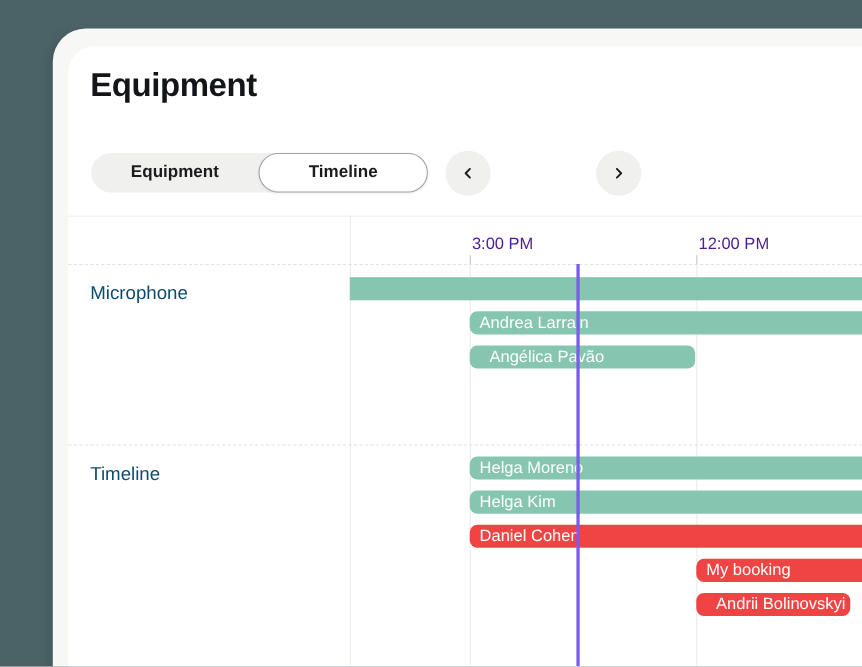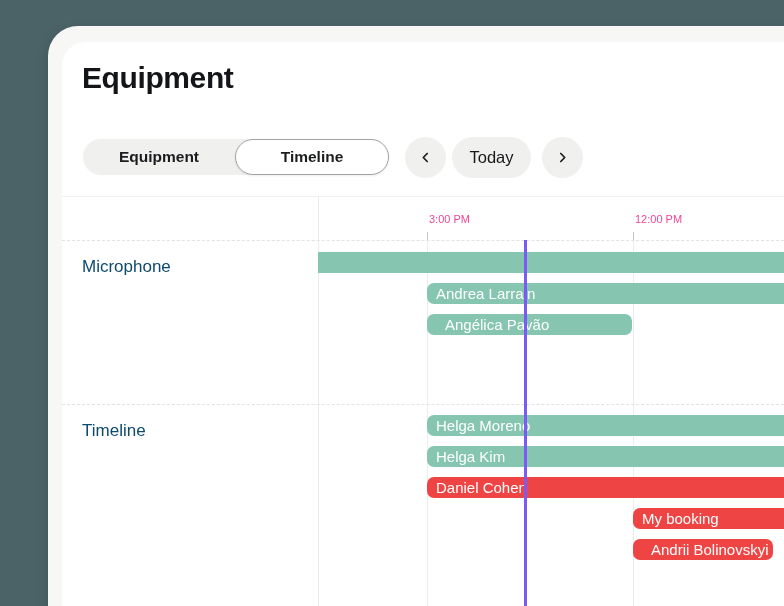--- a/index.html
+++ b/index.html
@@ -77,21 +77,21 @@
     font-family: "Liberation Sans", sans-serif;
     cursor: pointer;
   }
   .btn-today { left: 390px; width: 79px; font-size: 16.5px; font-weight: 500; color: #17181A; }
   .btn-date  { left: 536px; width: 180px; gap: 10px; font-size: 17.5px; font-weight: 500; color: #17181A; }
   
   .grid { position: absolute; left: 0; top: 0; width: 722px; height: 564px; }
   .grid-top-border { position: absolute; left: 0; top: 154px; width: 722px; height: 1px; background: #F0F0F0; }
   .v-line { position: absolute; width: 1px; background: #ECECEC; z-index: 1; }
   .tick { position: absolute; width: 1px; height: 8px; top: 190px; background: #C4C4C4; z-index: 1; }
-  .time-label { position: absolute; top: 171px; font-size: 11px; color: #ec4899; white-space: nowrap; }
+  .time-label { position: absolute; top: 171px; font-size: 15px; color: #4c1d95; white-space: nowrap; }
   .row-divider { position: absolute; left: 0; width: 722px; border-top: 1px dashed #E2E2E2; z-index: 1; }
   .row-label { position: absolute; left: 20px; font-size: 17px; color: #0c4a6e; white-space: nowrap; }
   .bar {
     position: absolute;
     height: 21px;
     line-height: 21px;
     font-size: 15px; font-weight: 500; color: #FDFEFD;
     padding: 0 9px;
     white-space: nowrap; overflow: hidden;
     z-index: 2;
@@ -124,21 +124,20 @@
   </div>
 
   <button class="circle-btn btn-prev">
     <span style="display:flex">
       <svg width="13" height="13" viewBox="0 0 13 13" fill="none">
         <polyline points="8.2,2.5 4.3,6.5 8.2,10.5" stroke="#1A1B1D" stroke-width="1.7" stroke-linecap="round" stroke-linejoin="round"></polyline>
       </svg>
     </span>
   </button>
 
-  <button class="pill-btn btn-today">Today</button>
 
   <button class="circle-btn btn-next">
     <span style="display:flex">
       <svg width="13" height="13" viewBox="0 0 13 13" fill="none">
         <polyline points="4.8,2.5 8.7,6.5 4.8,10.5" stroke="#1A1B1D" stroke-width="1.7" stroke-linecap="round" stroke-linejoin="round"></polyline>
       </svg>
     </span>
   </button>
 
 

